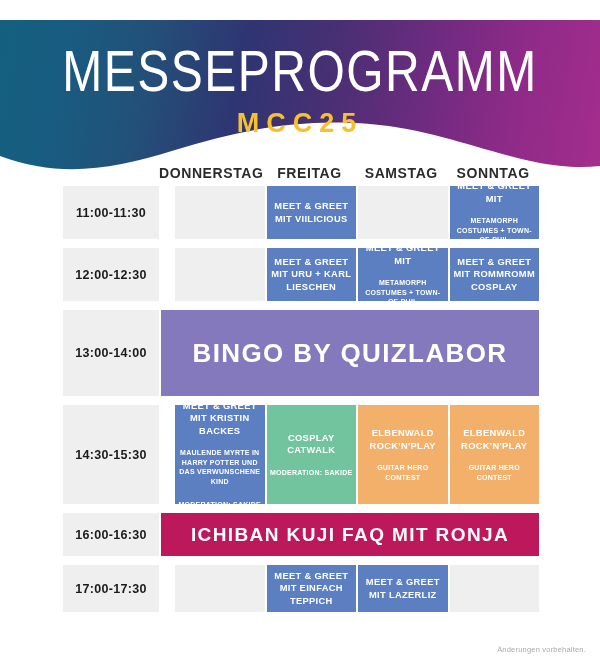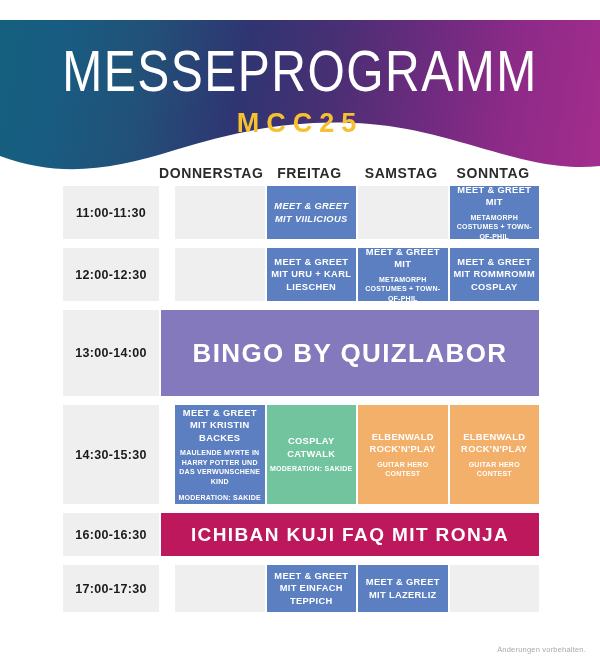--- a/index.html
+++ b/index.html
@@ -99,20 +99,21 @@
   .cell{
     flex:1 1 0;
     margin-left:2px;
     background:#efefef;
     display:flex;
     flex-direction:column;
     align-items:center;
     justify-content:center;
     text-align:center;
     padding:4px 3px;
+    gap:7px;
   }
   .cell:first-child{ margin-left:14px; }
   .cell.empty{ background:#efefef; }
 
   .cell .c-title{
     font-size:9.3px;
     font-weight:bold;
     letter-spacing:0.35px;
     line-height:1.35;
     color:#ffffff;
@@ -186,21 +187,21 @@
     <div class="col-head">FREITAG</div>
     <div class="col-head">SAMSTAG</div>
     <div class="col-head">SONNTAG</div>
   </div>
 
   <div id="rows-container">
       <div class="row row-h1">
         <div class="time-cell">11:00-11:30</div>
         <div class="cells">
           <div class="cell empty" style="background: rgb(239, 239, 239);"></div>
-          <div class="cell" style="background: rgb(91, 127, 192); font-style: italic;">
+          <div class="cell" style="background: rgb(91, 127, 192);">
             <div class="c-title">MEET &amp; GREET MIT VIILICIOUS</div>
           </div>
           <div class="cell empty" style="background: rgb(239, 239, 239);"></div>
           <div class="cell" style="background: rgb(91, 127, 192);">
             <div class="c-title">MEET &amp; GREET MIT</div>
             <div class="c-sub">METAMORPH COSTUMES + TOWN-OF-PHIL</div>
           </div>
         </div>
       </div>
       <div class="row row-h2">

